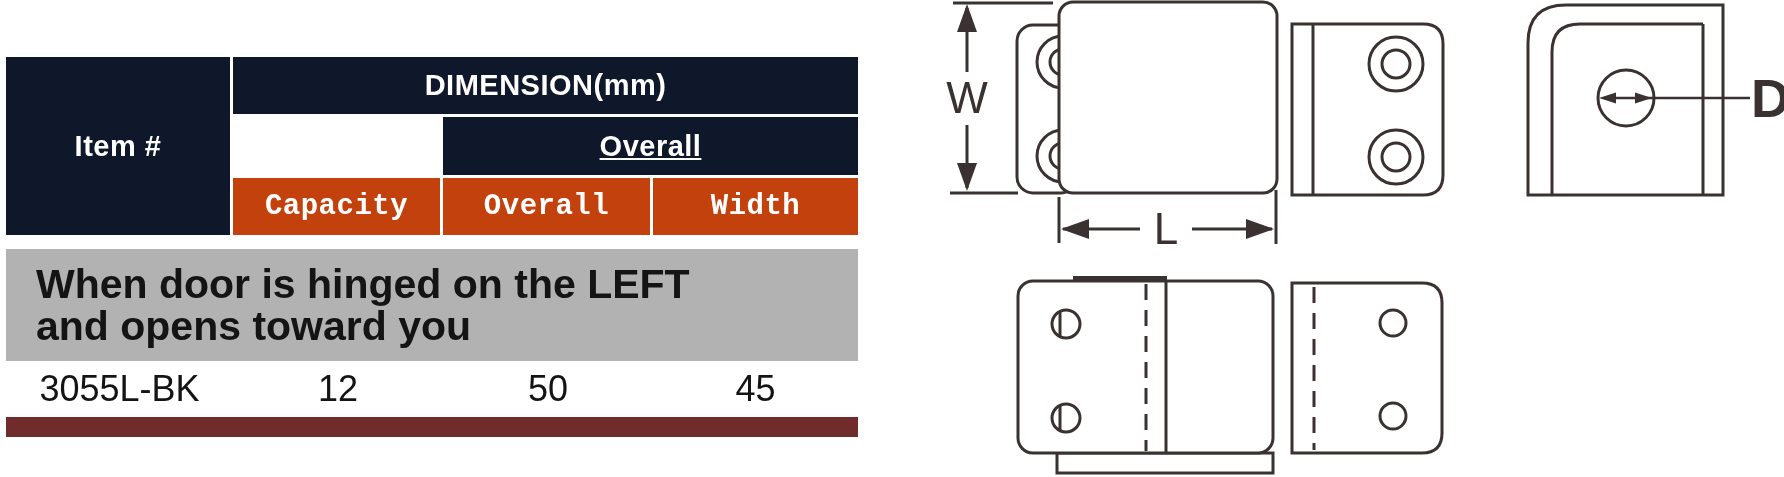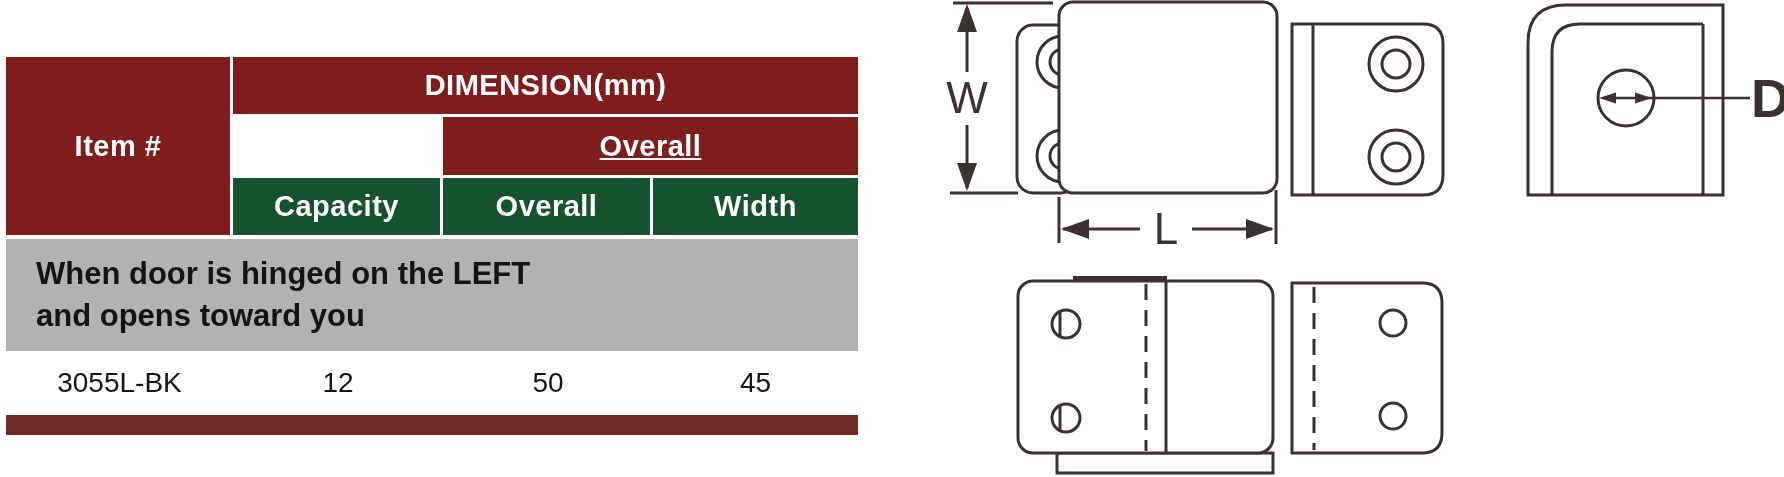--- a/index.html
+++ b/index.html
@@ -9,41 +9,41 @@
   }
   
   .spec-table{position:absolute;left:6px;top:57px;width:852px;}
   .hdr-grid{
     display:grid;
     grid-template-columns:224px 207px 207px 205px;
     grid-template-rows:57px 58px 57px;
     gap:3px;background:#ffffff;
   }
   .cell{
-    background:#7f1d1d;color:#ffffff;
+    background:#0f172a;color:#ffffff;
     display:flex;align-items:center;justify-content:center;
     font-weight:bold;font-size:29px;letter-spacing:0.5px;
   }
-  .cell.dark{background:#14532d;}
+  .cell.dark{background:#c2410c;font-family:Liberation Mono, monospace;}
   .c-item{grid-column:1;grid-row:1/4;}
   .c-dim{grid-column:2/5;grid-row:1;}
   .c-staple{grid-column:2;grid-row:2;}
   .c-overall{grid-column:3/5;grid-row:2;text-decoration:underline;}
   .c-cap{grid-column:2;grid-row:3;}
   .c-len{grid-column:3;grid-row:3;}
   .c-wid{grid-column:4;grid-row:3;}
   .note-row{
-    margin-top:4px;height:112px;background:#B2B2B2;color:#141414;
+    margin-top:14px;height:112px;background:#B2B2B2;color:#141414;
     display:flex;flex-direction:column;justify-content:center;
     padding-left:30px;box-sizing:border-box;
-    font-weight:bold;font-size:31px;line-height:42px;
+    font-weight:bold;font-size:41px;line-height:42px;
   }
   .data-row{
-    height:64px;display:flex;align-items:center;background:#ffffff;
-    color:#141414;font-size:28px;
+    height:56px;display:flex;align-items:center;background:#ffffff;
+    color:#141414;font-size:36px;
   }
   .data-row .d{display:flex;align-items:center;justify-content:center;}
   .d-item{width:227px;}
   .d-cap{width:210px;}
   .d-len{width:210px;}
   .d-wid{width:205px;}
   .accent-bar{height:20px;background:#702C2A;}
   
   .drawing{position:absolute;left:0;top:0;}
   .drawing text{font-family:"Liberation Sans", sans-serif;fill:#3A3230;}

